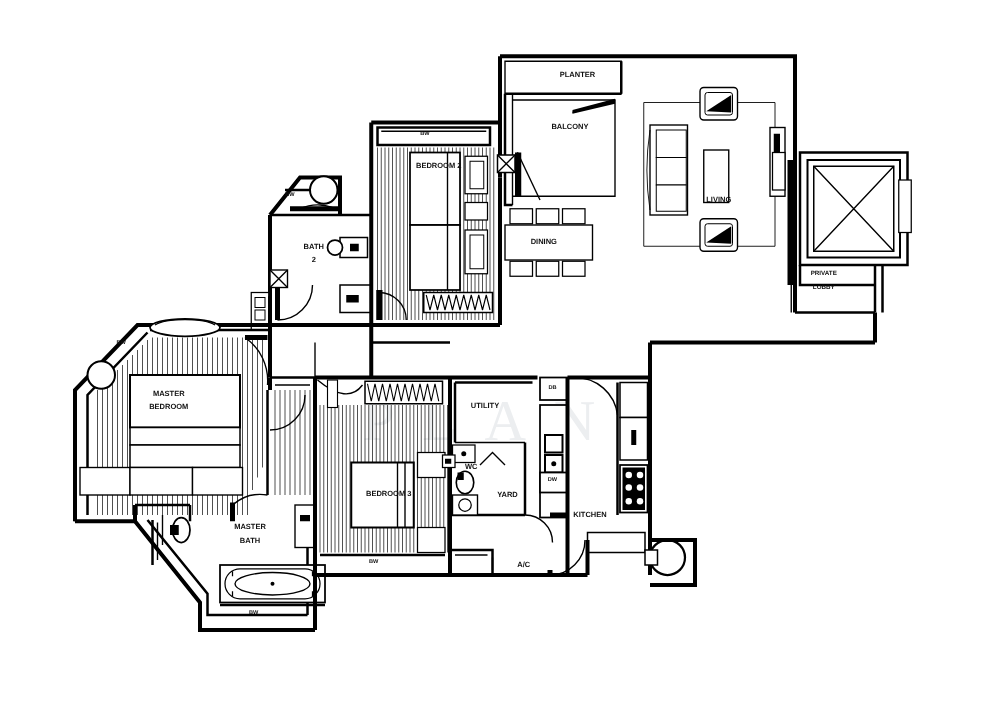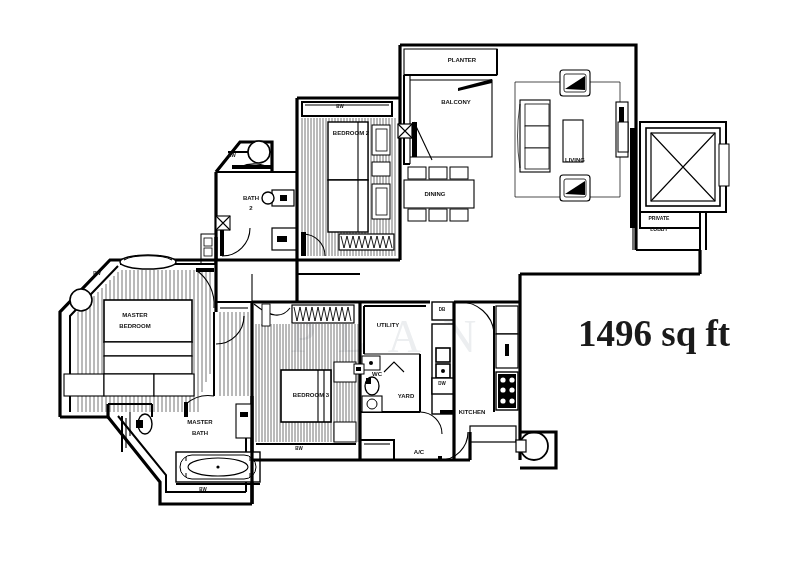--- a/index.html
+++ b/index.html
@@ -445,16 +445,15 @@
         <text x="232" y="144" class="rm rm-45">BW</text>
         <text x="97" y="262" class="rm rm-45">BW</text>
         <text x="299" y="437" class="rm rm-45">BW</text>
         <text x="203" y="478" class="rm rm-45">BW</text>
         <text x="442" y="298" class="rm rm-45">DB</text>
         <text x="442" y="372" class="rm rm-45">DW</text>
       </g>
 
   </svg>
 
-  <div class="area-label" id="area-label">1496 sq ft</div>
 
 
 </div>
 
 </body></html>

